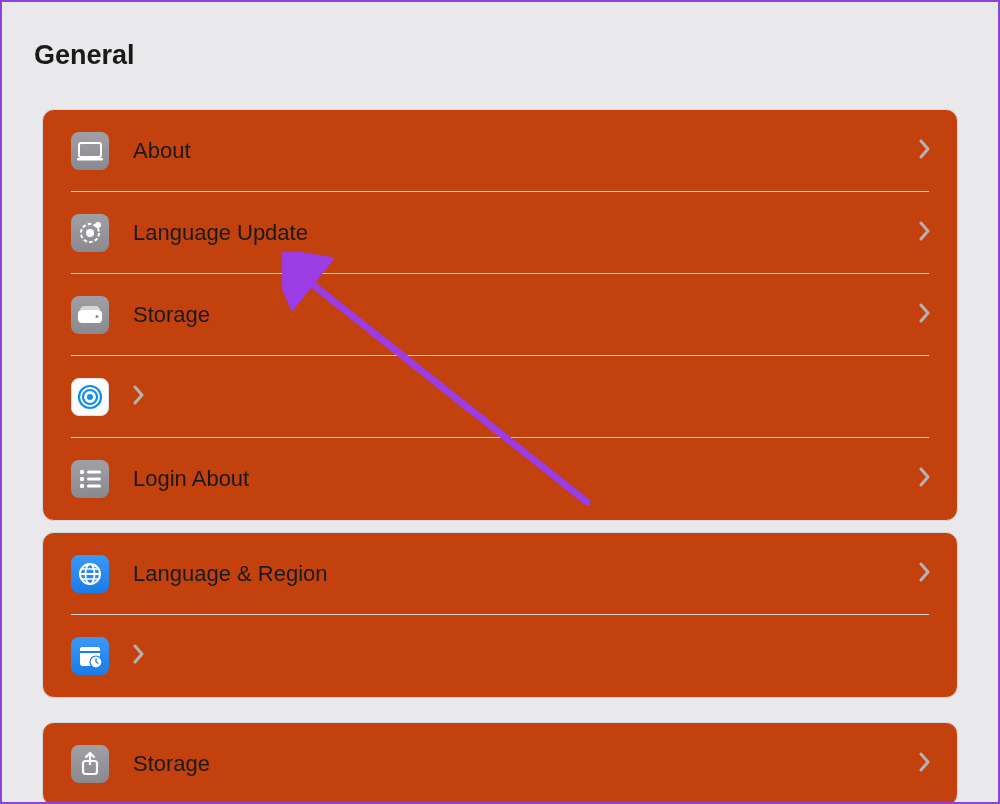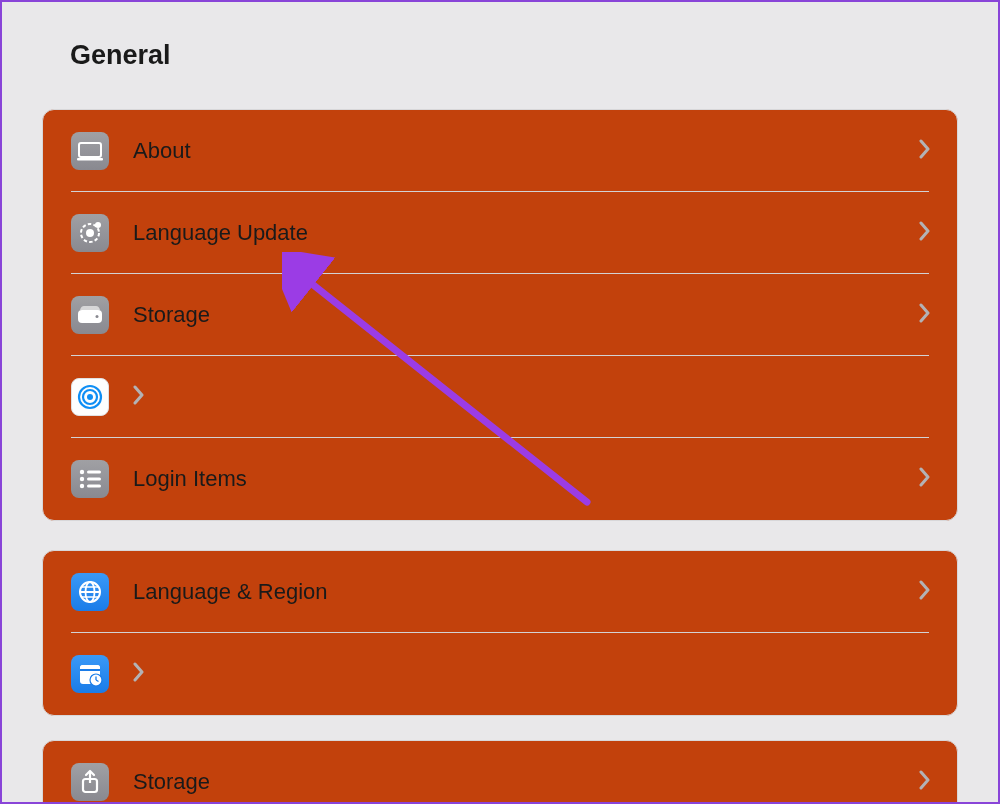--- a/index.html
+++ b/index.html
@@ -13,21 +13,21 @@
       width: 1000px;
       height: 804px;
       border: 2px solid #8944d8;
       position: relative;
       overflow: hidden;
     }
     .page-title {
       font-size: 27px;
       font-weight: 700;
       color: #1a1a1a;
-      padding: 38px 0 20px 68px;
+      padding: 38px 0 20px 32px;
     }
     .section {
       margin: 18px 40px 0 40px;
       background: #c2410c;
       border: 1px solid #d8d7d9;
       border-radius: 12px;
       overflow: hidden;
     }
     .section-3 {
       margin-top: 20px;
@@ -157,30 +157,30 @@
     <div class="icon-box icon-gray">
       <svg width="26" height="22" viewBox="0 0 26 22">
           <circle cx="5" cy="4" r="2.2" fill="#fff"></circle>
           <rect x="10" y="2.5" width="14" height="3" rx="1.5" fill="#fff"></rect>
           <circle cx="5" cy="11" r="2.2" fill="#fff"></circle>
           <rect x="10" y="9.5" width="14" height="3" rx="1.5" fill="#fff"></rect>
           <circle cx="5" cy="18" r="2.2" fill="#fff"></circle>
           <rect x="10" y="16.5" width="14" height="3" rx="1.5" fill="#fff"></rect>
         </svg>
     </div>
-    <span class="item-label">Login Items</span>
+    <span class="item-label">Login About</span>
     <span class="chevron">
       <svg width="12" height="20" viewBox="0 0 12 20">
           <path d="M2 2 L9 10 L2 18" stroke="#b3b2b5" stroke-width="3" fill="none" stroke-linecap="round" stroke-linejoin="round"></path>
         </svg>
     </span>
   </div>
 </div>
 
-<div class="section" style="margin-top:29px;">
+<div class="section" style="margin-top:11px;">
   <div class="list-item">
     <div class="icon-box icon-blue">
       <svg width="28" height="28" viewBox="0 0 28 28">
           <circle cx="14" cy="14" r="10" stroke="#fff" stroke-width="2" fill="none"></circle>
           <ellipse cx="14" cy="14" rx="4.5" ry="10" stroke="#fff" stroke-width="1.8" fill="none"></ellipse>
           <line x1="4" y1="14" x2="24" y2="14" stroke="#fff" stroke-width="1.8"></line>
           <line x1="5.5" y1="9" x2="22.5" y2="9" stroke="#fff" stroke-width="1.6"></line>
           <line x1="5.5" y1="19" x2="22.5" y2="19" stroke="#fff" stroke-width="1.6"></line>
         </svg>
     </div>

